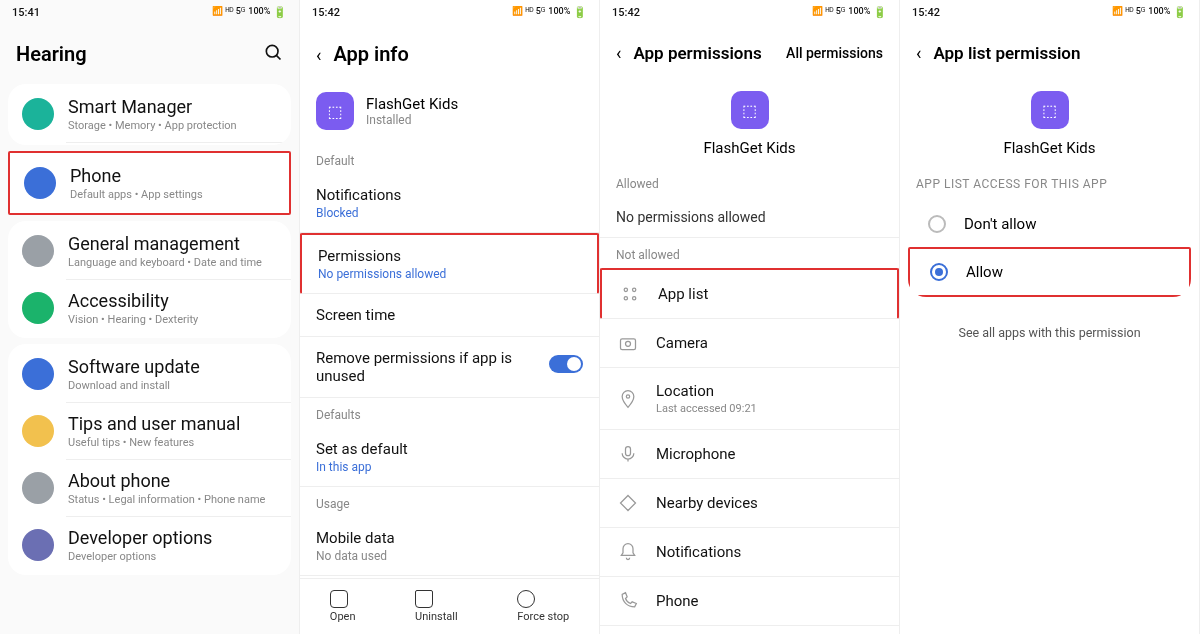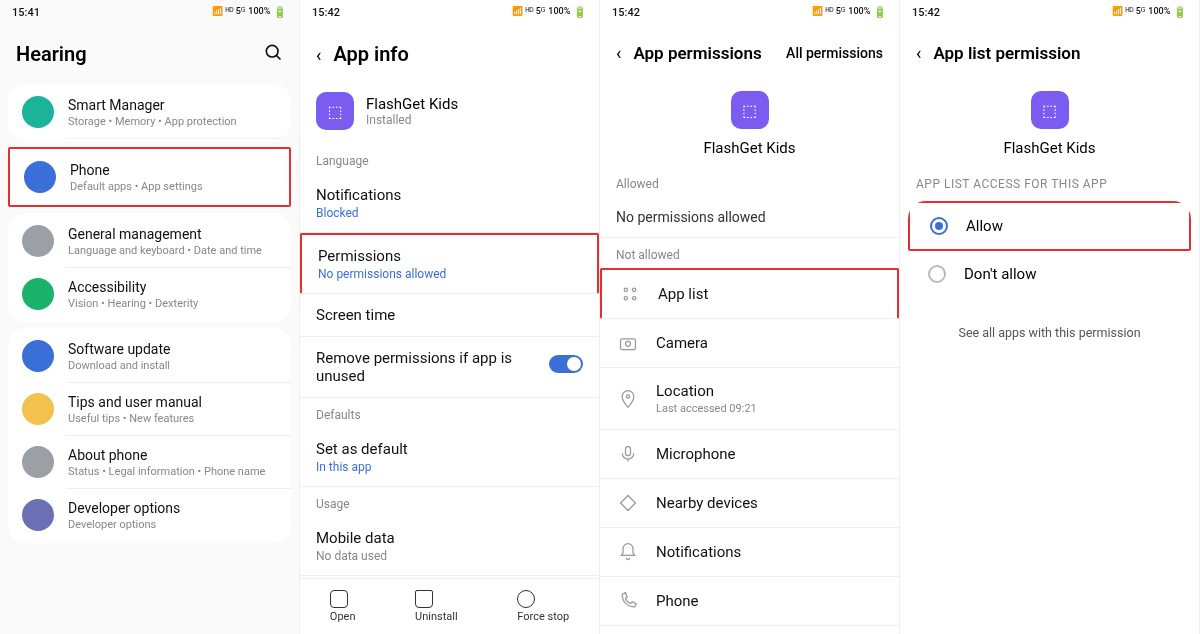--- a/index.html
+++ b/index.html
@@ -58,21 +58,21 @@
   display:flex;
   align-items:center;
   padding: 10px 14px;
   gap: 14px;
 }
 .row .icon-circ {
   width:32px;height:32px;border-radius:16px;
   display:flex;align-items:center;justify-content:center;
   color:#fff;font-size:14px;flex-shrink:0;
 }
-.row .txt .title { font-size:14px; color:#111; }
+.row .txt .title { font-size:18px; color:#111; }
 .row .txt .sub { font-size:11px; color:#888; margin-top:2px; }
 .divider { height:1px; background:#eee; margin-left:58px; }
 .highlight-red { border:2px solid #e03030; border-radius:2px; }
 .screen2 .list-item, .screen3 .list-item, .screen4 .list-item {
   padding: 12px 16px;
   border-bottom:1px solid #eee;
 }
 .list-item .title { font-size:15px; color:#111; }
 .list-item .sub { font-size:12px; color:#888; margin-top:2px; }
 .list-item .sub.blue { color:#3b6fd8; }
@@ -213,21 +213,21 @@
     <span class="back">‹</span>
     <h1>App info</h1>
   </div>
   <div class="appheader">
     <div class="appicon">⬚</div>
     <div>
       <div class="title" style="font-size:15px">FlashGet Kids</div>
       <div style="font-size:12px;color:#888">Installed</div>
     </div>
   </div>
-  <div class="section-label">Language</div>
+  <div class="section-label">Default</div>
   <div id="s2-priv">
       <div class="list-item">
         <div class="title">Notifications</div>
         <div class="sub blue">Blocked</div>
       </div>
       <div class="list-item highlight-red">
         <div class="title">Permissions</div>
         <div class="sub blue">No permissions allowed</div>
       </div>
       <div class="list-item">
@@ -380,23 +380,23 @@
   <div class="header">
     <span class="back">‹</span>
     <h1 style="font-size:17px">App list permission</h1>
   </div>
   <div class="appcenter">
     <div class="appicon">⬚</div>
     <div style="font-size:15px;margin-top:10px">FlashGet Kids</div>
   </div>
   <div class="section-label" style="letter-spacing:0.5px">APP LIST ACCESS FOR THIS APP</div>
   <div class="card" id="s4-opts" style="margin:4px 8px;padding:0">
+      <div class="radio-row">
+        <div class="radio"></div>
+      <div style="font-size:15px">Don't allow</div>
+      </div>
       <div class="radio-row highlight-red">
         <div class="radio selected"></div>
       <div style="font-size:15px">Allow</div>
-      </div>
-      <div class="radio-row">
-        <div class="radio"></div>
-      <div style="font-size:15px">Don't allow</div>
       </div>
     </div>
   <div class="link-center">See all apps with this permission</div>
 </div>
 
 </body></html>

